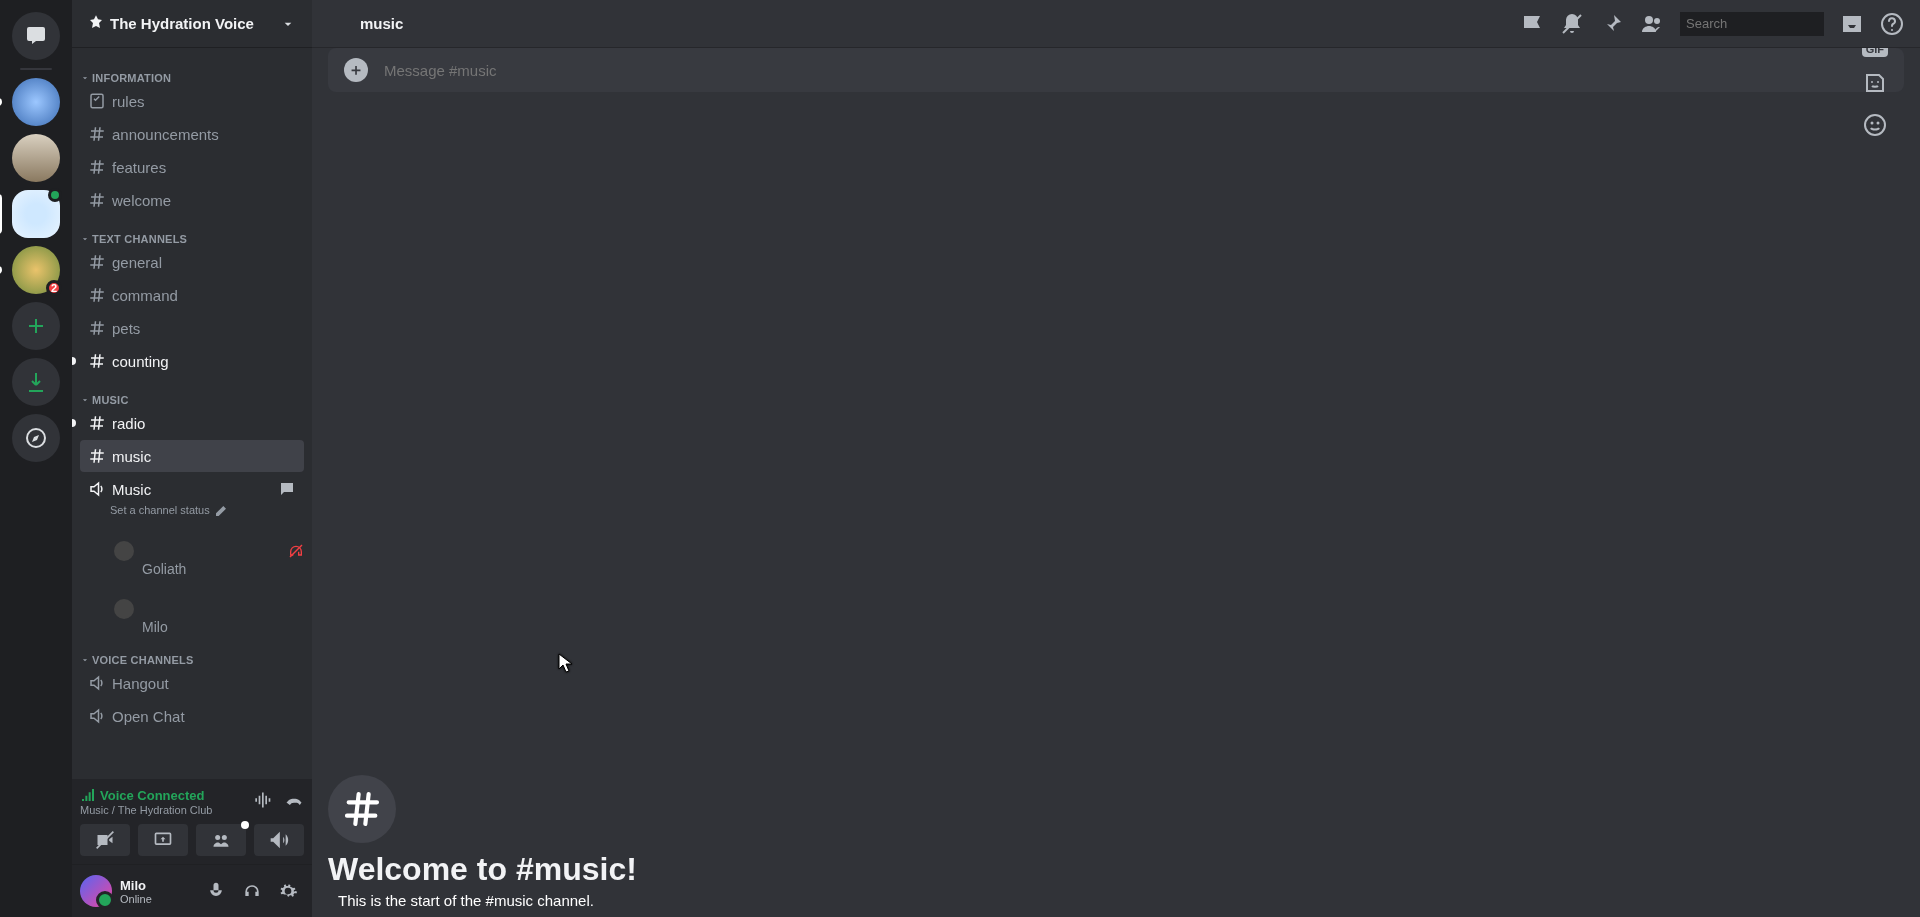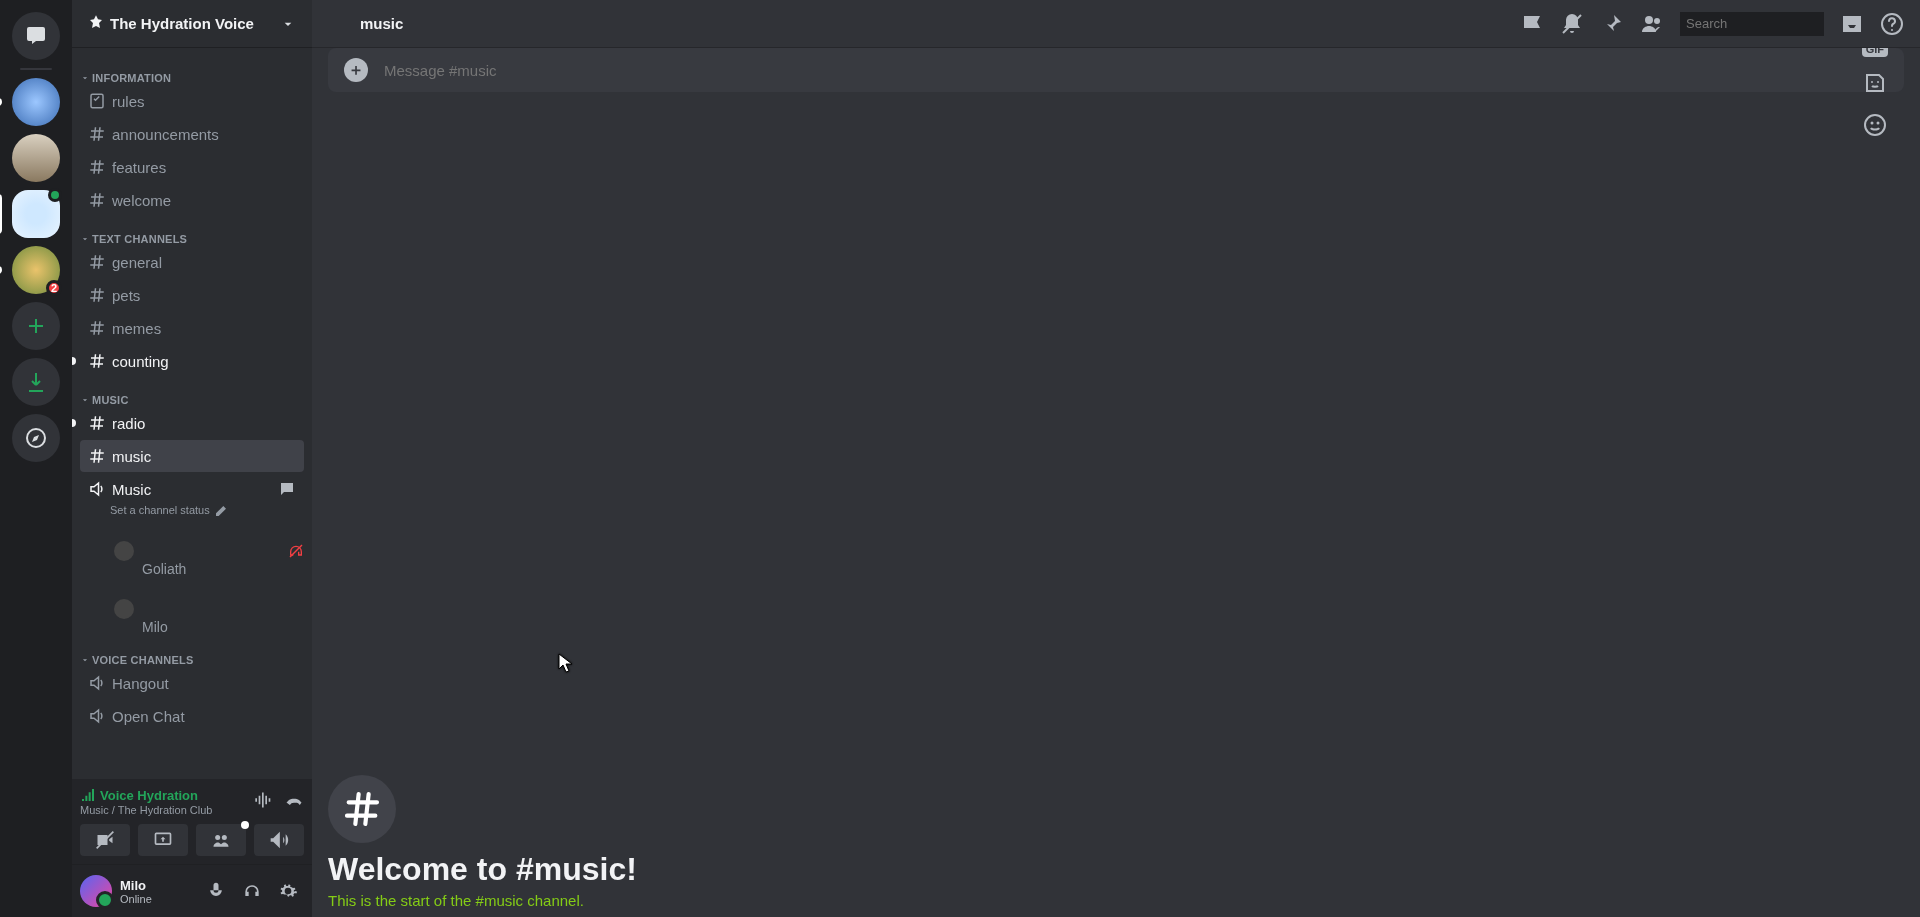--- a/index.html
+++ b/index.html
@@ -72,21 +72,21 @@
   .topbar-icons .ti { cursor:pointer; display:flex;}
   .search { width:144px; height:24px; background:#1e1f22; border-radius:0; display:flex; align-items:center; padding:0 6px; color:#949ba4;}
   .search input { flex:1; background:transparent; border:none; outline:none; color:#dbdee1; font-size:13px;}
 
   .chat { flex:1; display:flex; flex-direction:column; overflow:hidden;}
   .chat-scroll { flex:1; display:flex; flex-direction:column-reverse; }
   .welcome { padding:16px 16px 8px 16px;}
   .welcome-hash { width:68px; height:68px; border-radius:50%; background:#41434a; display:flex; align-items:center; justify-content:center; color:#fff; margin-bottom:8px;}
   .welcome-hash svg{width:40px;height:40px;}
   .welcome-title { font-size:32px; font-weight:800; color:#f2f3f5; margin:8px 0 4px 0;}
-  .welcome-sub { font-size:15px; color:#84cc16;}
+  .welcome-sub { font-size:15px; color:#ffffff;margin-left:10px;}
 
   .composer-wrap { padding:0 16px 24px 16px;}
   .composer { background:#383a40; border-radius:8px; display:flex; align-items:center; padding:0 16px; height:44px;}
   .attach { width:24px; height:24px; border-radius:50%; background:#b5bac1; color:#383a40; display:flex; align-items:center; justify-content:center; cursor:pointer; margin-right:16px; font-weight:900;}
   .composer input { flex:1; background:transparent; border:none; outline:none; color:#dbdee1; font-size:15px;}
   .composer-icons { display:flex; gap:14px; color:#b5bac1; align-items:center;flex-direction:column;}
   .gif-badge {font-size:11px; font-weight:800; background:#b5bac1; color:#383a40; border-radius:4px; padding:2px 4px;}
 
   
   .cursor { position:fixed; left:558px; top:653px; pointer-events:none; }
@@ -183,27 +183,27 @@
       <div class="chan">
         <svg viewBox="0 0 24 24" fill="currentColor">
           <path d="M10 3L8 21M16 3l-2 18M4 8h17M3 16h17" stroke="currentColor" stroke-width="2" fill="none"></path>
         </svg>
         <span class="chan-name">general</span>
       </div>
       <div class="chan">
         <svg viewBox="0 0 24 24" fill="currentColor">
           <path d="M10 3L8 21M16 3l-2 18M4 8h17M3 16h17" stroke="currentColor" stroke-width="2" fill="none"></path>
         </svg>
+        <span class="chan-name">command</span>
+      </div>
+      <div class="chan">
+        <svg viewBox="0 0 24 24" fill="currentColor">
+          <path d="M10 3L8 21M16 3l-2 18M4 8h17M3 16h17" stroke="currentColor" stroke-width="2" fill="none"></path>
+        </svg>
         <span class="chan-name">pets</span>
-      </div>
-      <div class="chan">
-        <svg viewBox="0 0 24 24" fill="currentColor">
-          <path d="M10 3L8 21M16 3l-2 18M4 8h17M3 16h17" stroke="currentColor" stroke-width="2" fill="none"></path>
-        </svg>
-        <span class="chan-name">memes</span>
       </div>
       <div class="chan unread">
         <svg viewBox="0 0 24 24" fill="currentColor">
           <path d="M10 3L8 21M16 3l-2 18M4 8h17M3 16h17" stroke="currentColor" stroke-width="2" fill="none"></path>
         </svg>
         <span class="chan-name">counting</span>
       </div>
       <div class="cat">
         <svg class="chevron" viewBox="0 0 24 24" fill="currentColor">
           <path d="M7 10l5 5 5-5z"></path>
@@ -269,21 +269,21 @@
       </div>
     </div>
 
   <div class="conn-panel">
     <div class="conn-top">
       <div>
         <div style="display:flex;align-items:center;gap:4px;">
           <svg class="i16" viewBox="0 0 24 24" fill="#23a55a">
               <path d="M3 18h3v3H3zm5-5h3v8H8zm5-5h3v13h-3zm5-5h3v18h-3z"></path>
             </svg>
-          <span class="conn-title">Voice Hydration</span>
+          <span class="conn-title">Voice Connected</span>
         </div>
         <div class="conn-sub">Music / The Hydration Club</div>
       </div>
       <div class="conn-sig">
         <span><svg class="i20" viewBox="0 0 24 24" fill="currentColor">
               <path d="M4 10h2v4H4zm4-3h2v10H8zm4-4h2v18h-2zm4 4h2v10h-2zm4 3h2v4h-2z"></path>
             </svg></span>
         <span><svg class="i20" viewBox="0 0 24 24" fill="currentColor">
               <path d="M21 15l-3-3c-3-2-9-2-12 0l-3 3 4 3 2-2c1.5-1 6.5-1 8 0l2 2z"></path>
             </svg></span>

